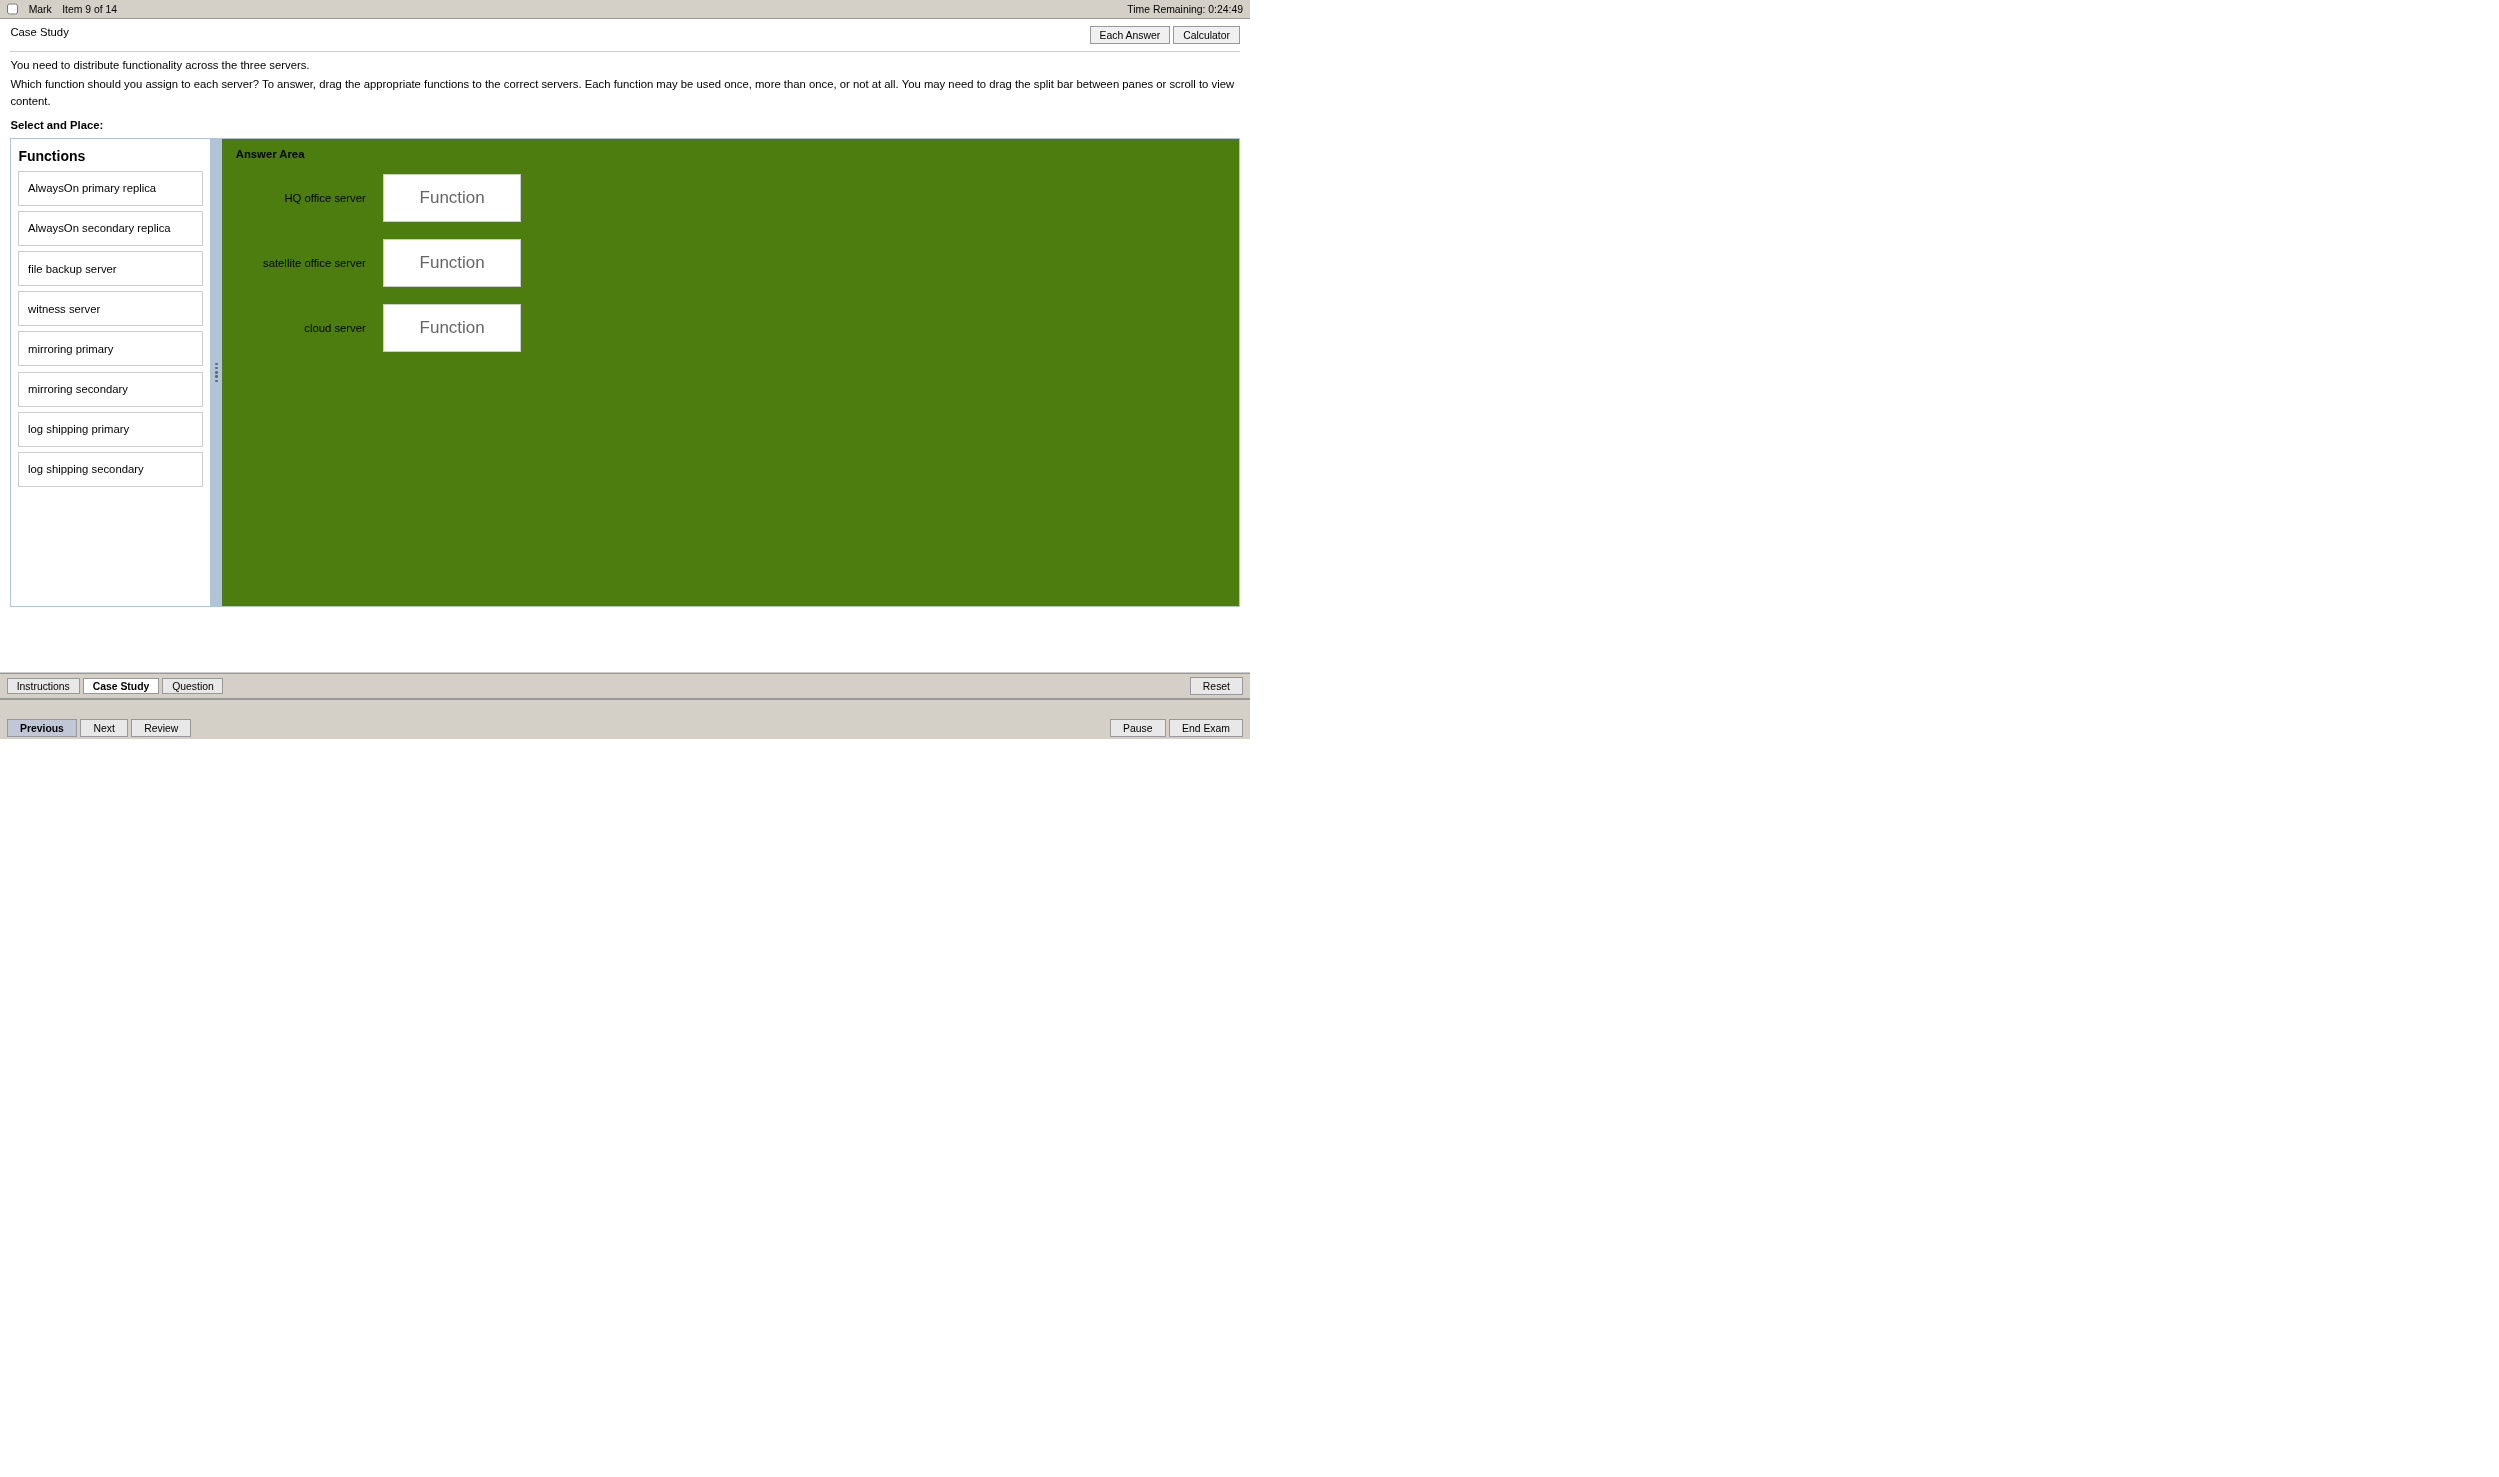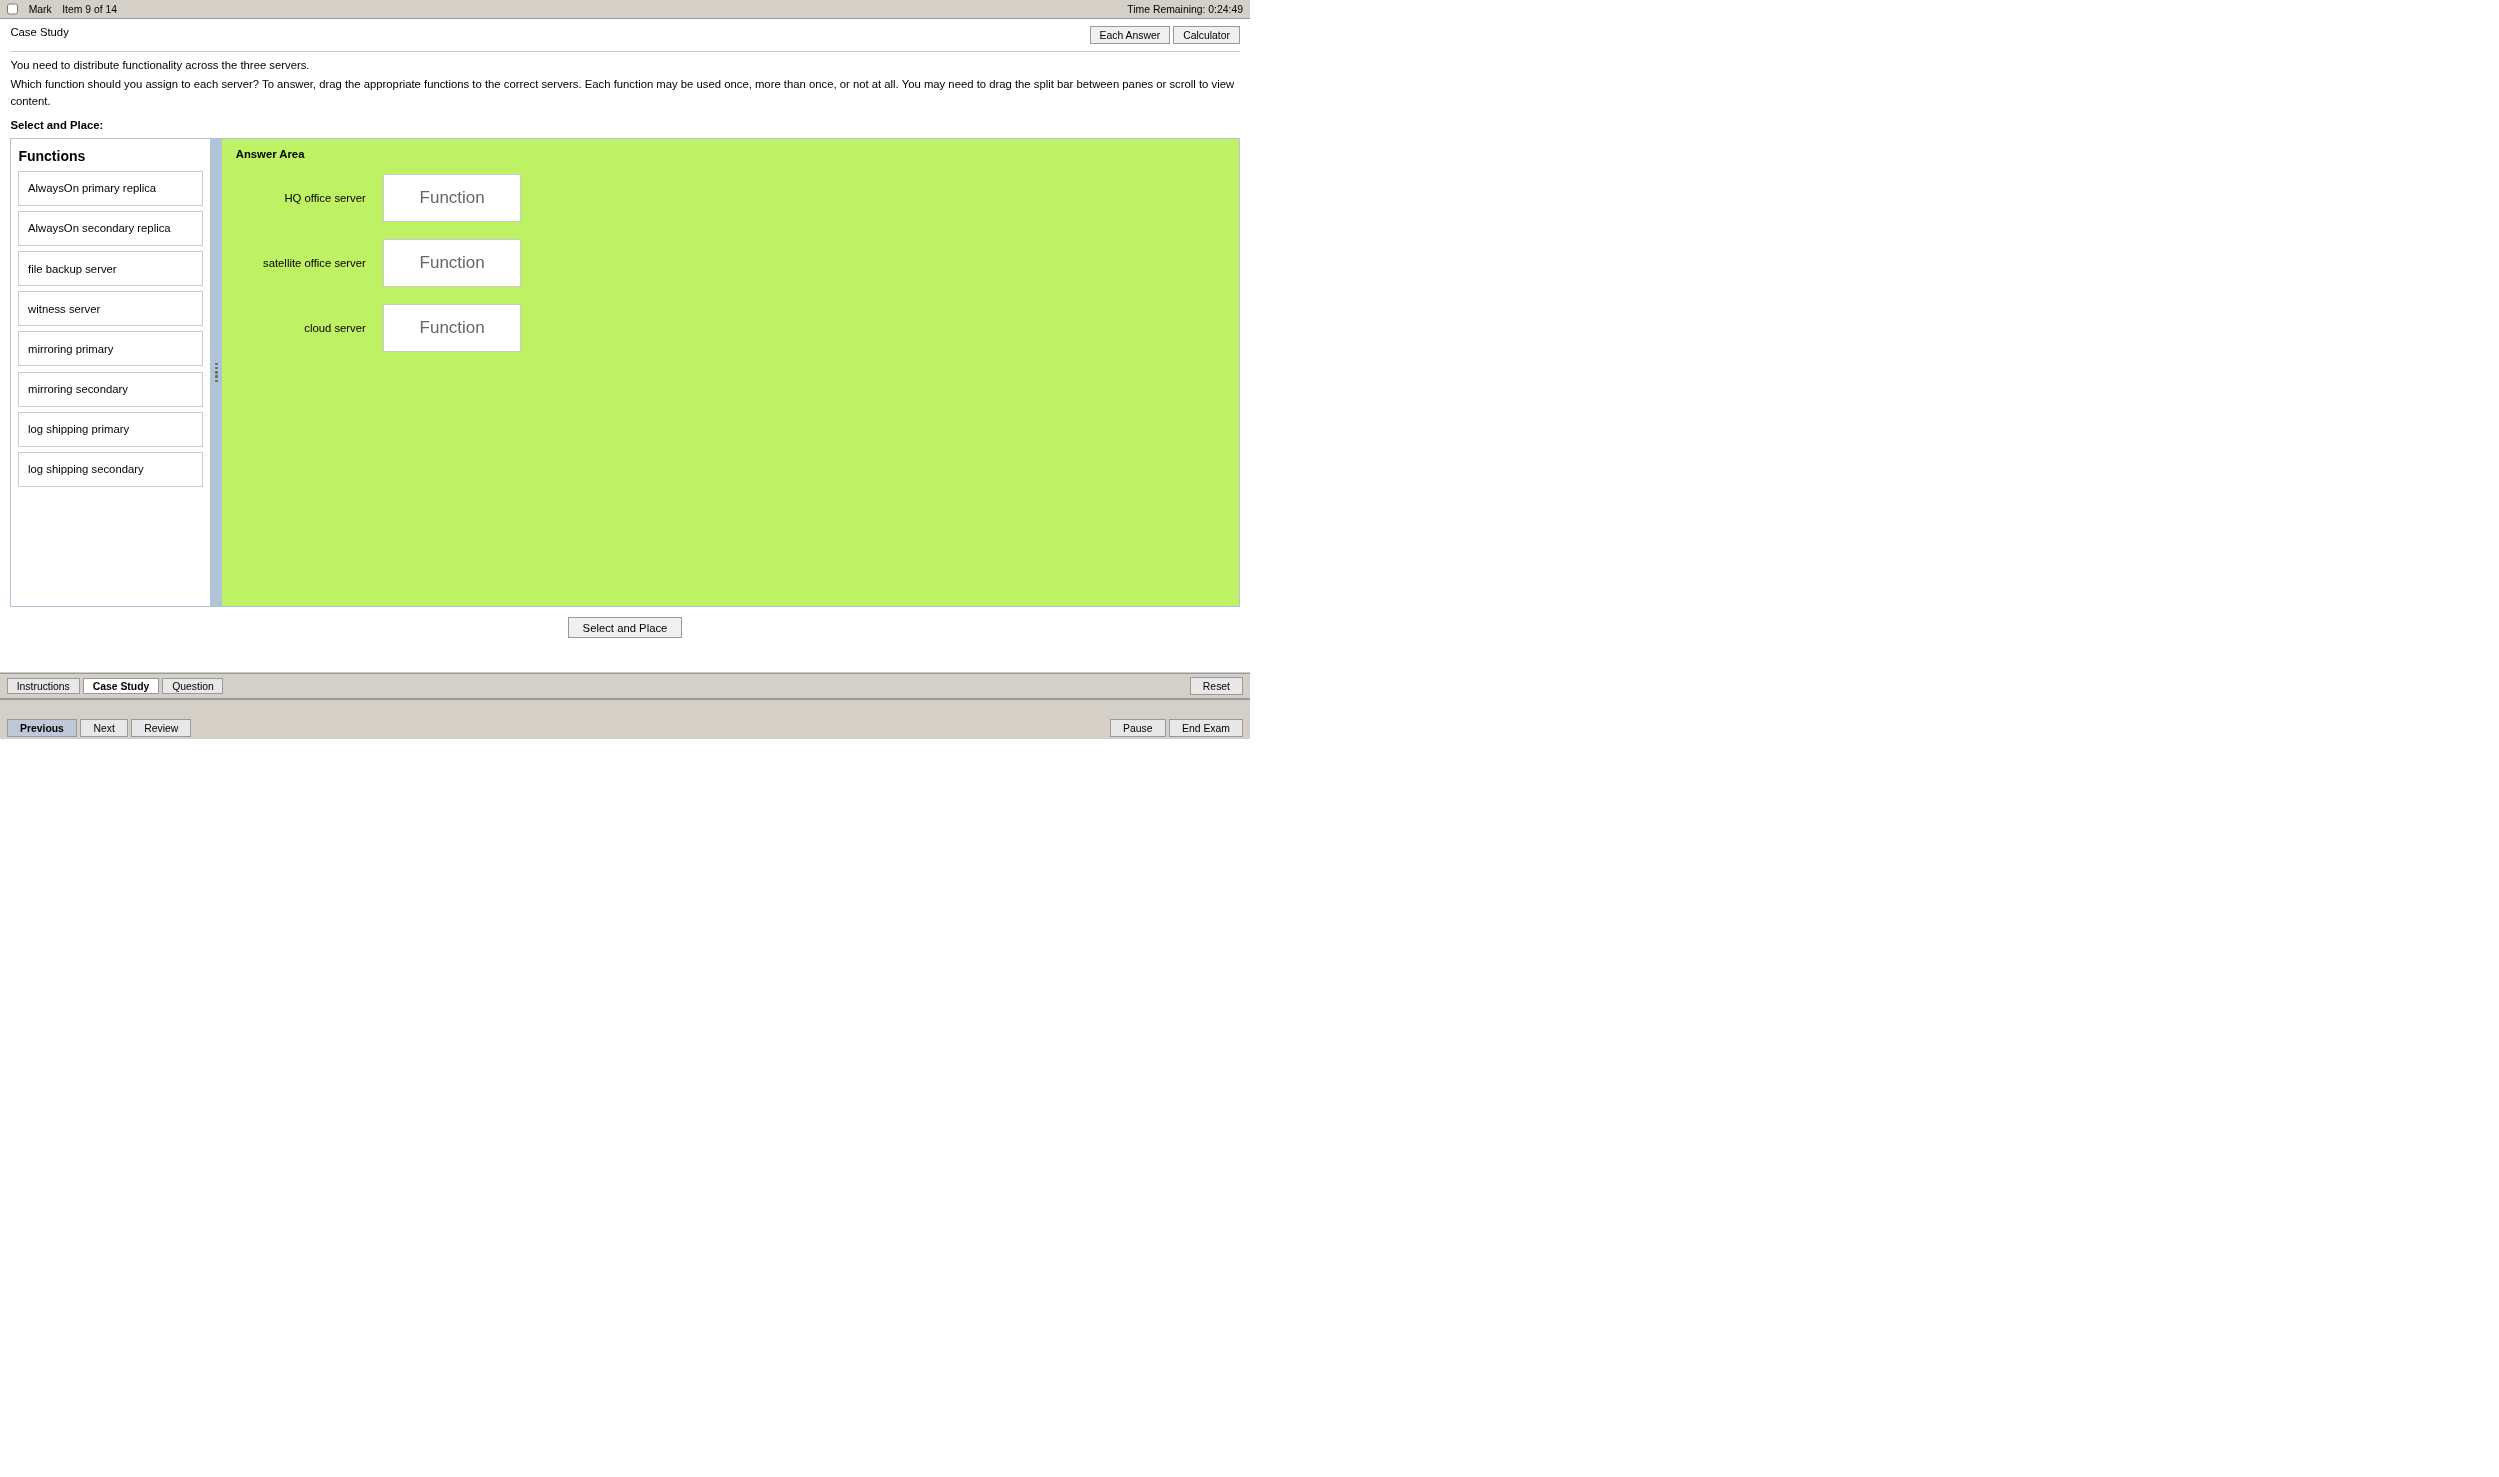--- a/index.html
+++ b/index.html
@@ -161,21 +161,21 @@
       font-size: 11.3px;
       color: #000;
       min-height: 35px;
       display: flex;
       align-items: center;
     }
 
     
     #answer-panel {
       flex: 1;
-      background: #bef264;
+      background: #4d7c0f;
       padding: 8.7px 14px;
     }
 
     #answer-title {
       font-weight: bold;
       font-size: 11.3px;
       margin-bottom: 14px;
       color: #000;
     }
 
@@ -360,23 +360,20 @@
           </div>
           <div class="answer-row">
             <span class="server-label">cloud server</span>
             <div class="function-drop-zone">Function</div>
           </div>
         </div>
     </div>
 
   </div>
 
-  <div id="select-place-btn-container">
-    <button id="select-place-btn">Select and Place</button>
-  </div>
 
 </div>
 
 <div id="bottom-tabs">
   <div id="bottom-tabs-left">
 
   <button class="tab-btn">Instructions</button>
       <button class="tab-btn active">Case Study</button>
       <button class="tab-btn">Question</button>
     </div>

